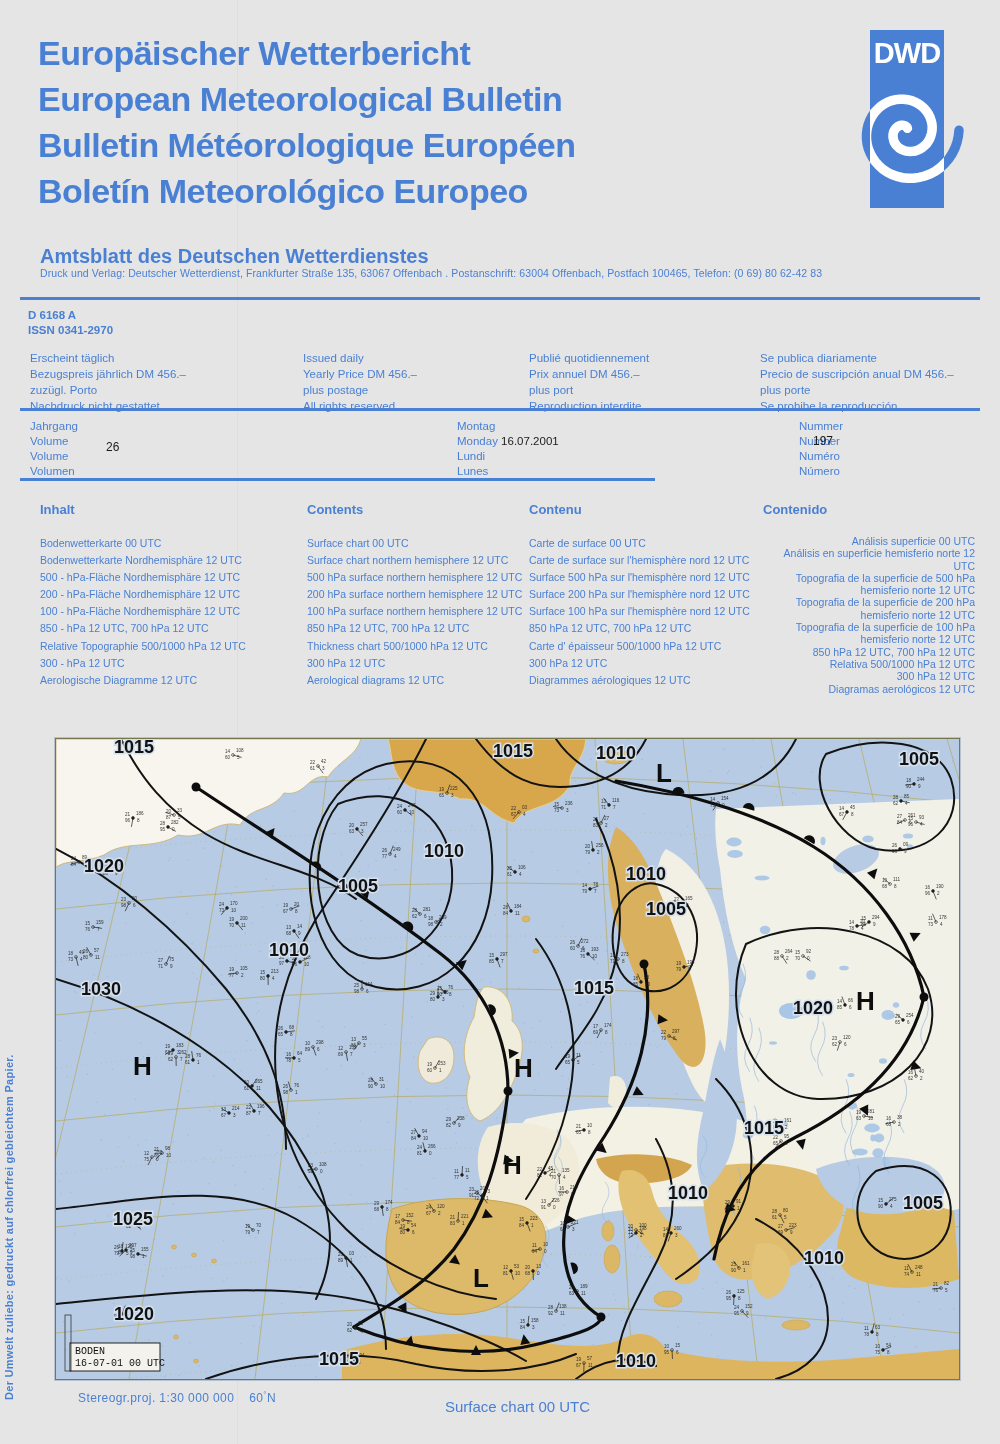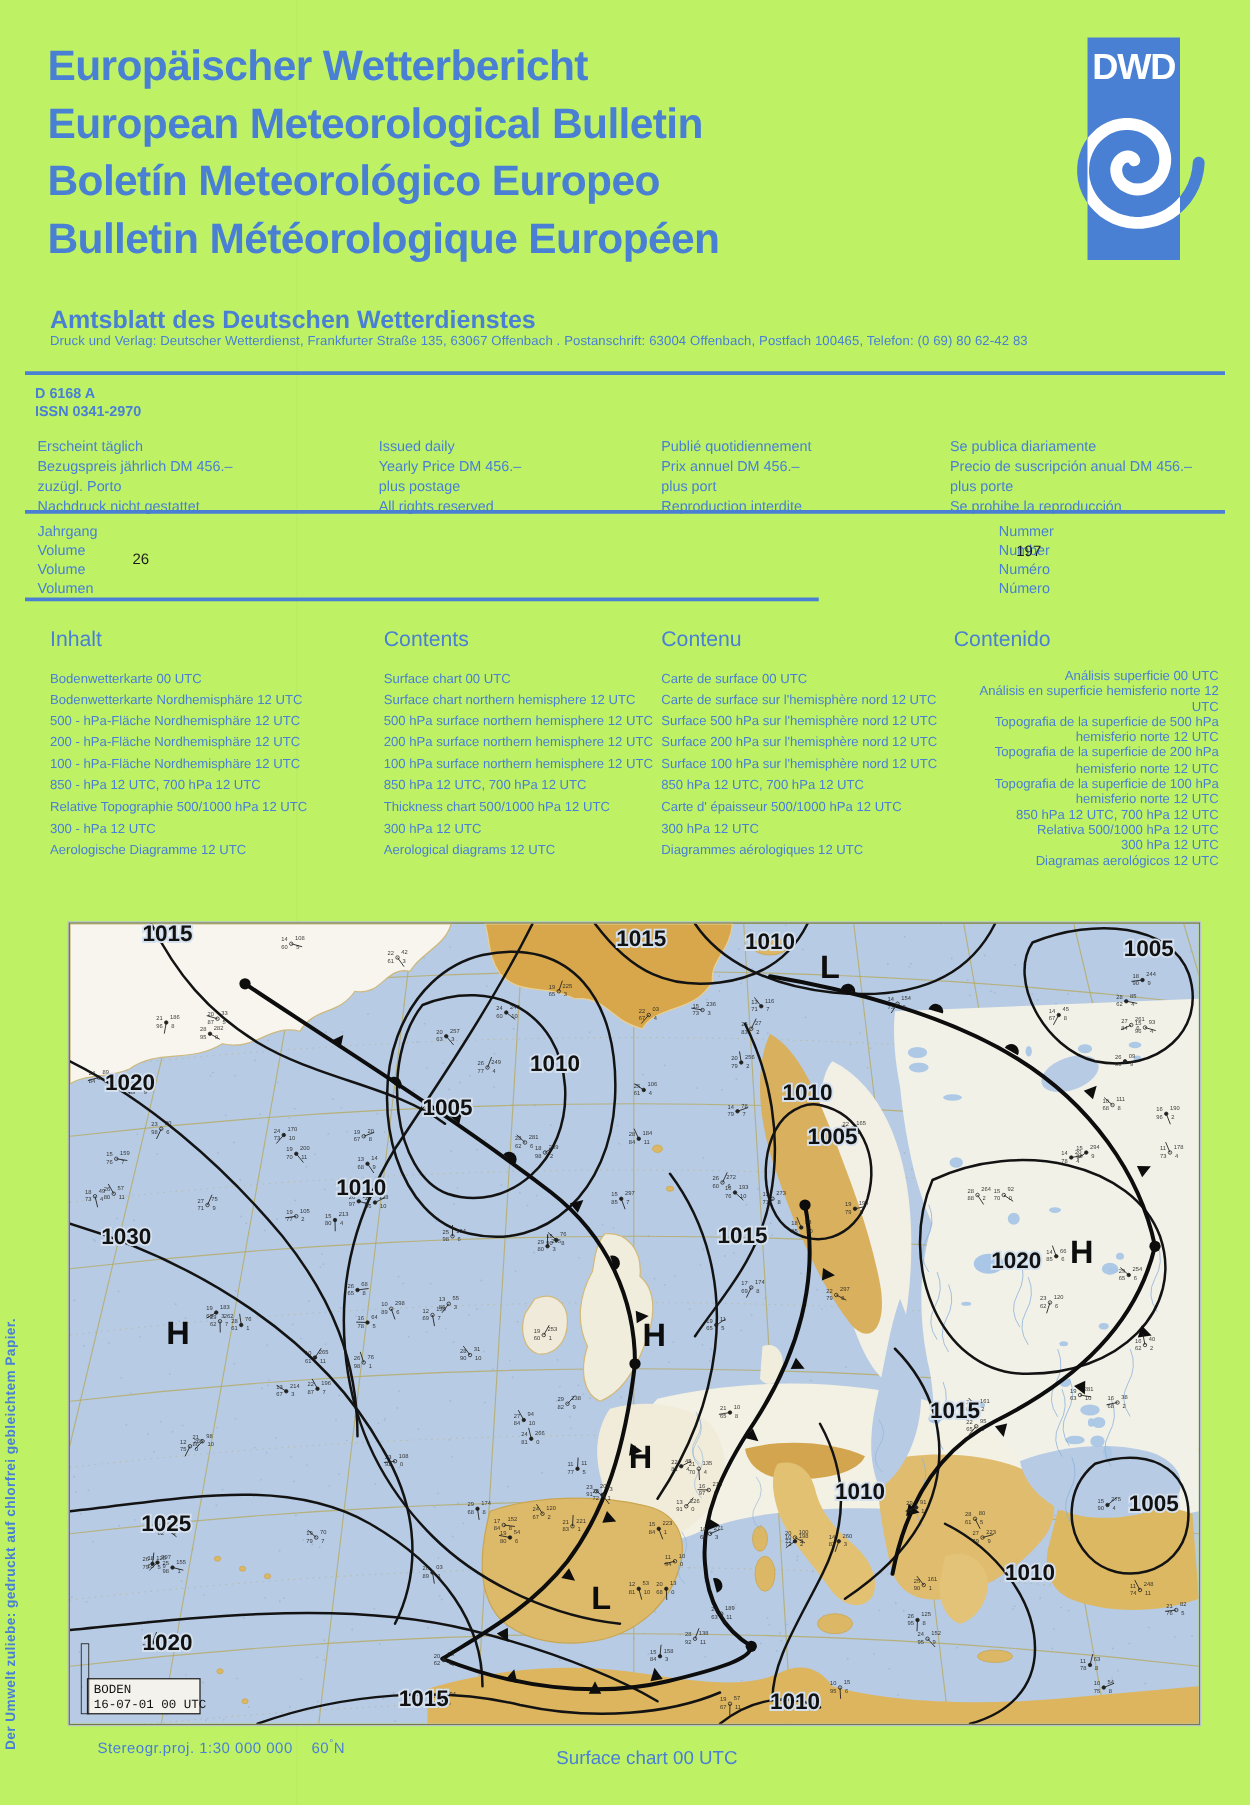--- a/index.html
+++ b/index.html
@@ -1,29 +1,29 @@
 <!DOCTYPE html>
 <html><head>
 <meta charset="utf-8">
 <style>
   html,body{margin:0;padding:0;background:#c8ccd4;}
-  #page{position:relative;width:1000px;height:1444px;background:#bef264;overflow:hidden;
+  #page{position:relative;width:1000px;height:1444px;background:#e5e5e5;overflow:hidden;
         font-family:"Liberation Sans","DejaVu Sans",sans-serif;}
   .abs{position:absolute;}
   .black{color:#1c1c1c;}
   .crease{position:absolute;top:0;left:237px;width:1px;height:100%;background:rgba(70,90,120,.05);}
   #titles div{font-weight:bold;font-size:34px;line-height:46px;letter-spacing:-.5px;color:#4a80d4;white-space:nowrap;}
   #amtsblatt{font-weight:bold;font-size:20px;color:#4a80d4;}
   #address{font-size:10.5px;color:#4a80d4;letter-spacing:.1px;white-space:nowrap;}
   .rule{position:absolute;background:#4a80d4;height:3px;}
   #docid{font-size:11.5px;font-weight:bold;color:#4a80d4;line-height:15px;}
   .issue-col{position:absolute;font-size:11.5px;line-height:16px;color:#4a80d4;white-space:nowrap;}
   .vol-col{position:absolute;font-size:11.5px;line-height:15px;color:#4a80d4;white-space:nowrap;}
   .vol-val{position:absolute;font-size:12px;color:#1c1c1c;}
-  .toc-head{position:absolute;font-size:17px;font-weight:normal;color:#4a80d4;}
+  .toc-head{position:absolute;font-size:13px;font-weight:bold;color:#4a80d4;}
   .toc-list{position:absolute;font-size:10.5px;line-height:17.1px;color:#4a80d4;white-space:nowrap;}
   .toc-list.wrap{white-space:normal;line-height:12.3px;}
   .toc-list div{margin:0;}
   .toc-list.wrap div{margin-bottom:0;}
   #eco{position:absolute;left:3px;top:1020px;height:380px;writing-mode:vertical-rl;transform:rotate(180deg);
        font-size:11px;font-weight:bold;color:#4a80d4;letter-spacing:.3px;}
   #map-frame{position:absolute;left:55px;top:738px;width:903px;height:640px;border:1px solid #77774f;
              box-shadow:0 0 0 1px #b9c2cc;}
   #map-footer-proj{position:absolute;left:78px;top:1390px;font-size:12px;color:#4a80d4;letter-spacing:.4px;}
   #map-footer-proj sup{font-size:8px;}
@@ -32,22 +32,22 @@
 </style>
 </head>
 <body>
 <div id="page">
 
 <div class="crease"></div>
 
 <div id="titles" class="abs" style="left:38px;top:30px;">
   <div>Europäischer Wetterbericht</div>
   <div>European Meteorological Bulletin</div>
+  <div>Bulletin Météorologique Européen</div>
   <div>Boletín Meteorológico Europeo</div>
-  <div>Bulletin Météorologique Européen</div>
 </div>
 
 <svg id="dwd-logo" width="130" height="200" viewBox="0 0 130 200">
   <defs>
         <clipPath id="logoClip">
           <rect x="30" y="10" width="74" height="178"></rect>
         </clipPath>
       </defs>
   <path id="spiralBlue" fill="none" stroke="#4a80d4" stroke-width="9.5" stroke-linecap="round" d="M67.4,108.3L67.1,107.6L66.7,107.0L66.1,106.5L65.3,106.0L64.5,105.6L63.6,105.3L62.6,105.2L61.5,105.2L60.4,105.4L59.2,105.8L58.1,106.4L57.1,107.1L56.1,108.0L55.2,109.1L54.4,110.3L53.7,111.7L53.3,113.3L53.0,114.9L53.0,116.6L53.2,118.3L53.6,120.1L54.2,121.9L55.2,123.6L56.3,125.2L57.7,126.7L59.3,128.1L61.2,129.3L63.2,130.2L65.4,131.0L67.7,131.4L70.1,131.6L72.6,131.4L75.1,131.0L77.6,130.2L80.0,129.0L82.3,127.6L84.5,125.8L86.5,123.8L88.2,121.5L89.7,118.9L90.8,116.1L91.6,113.1L92.1,110.0L92.2,106.8L91.9,103.5L91.1,100.3L90.0,97.1L88.4,94.0L86.5,91.1L84.1,88.3L81.4,85.9L78.4,83.8L75.1,82.0L71.5,80.6L67.7,79.7L63.8,79.2L59.8,79.2L55.8,79.6L51.8,80.6L47.8,82.1L44.1,84.1L40.5,86.6L37.3,89.5L34.3,92.8L31.8,96.5L29.7,100.6L28.1,104.9L27.0,109.5L26.5,114.2L26.5,119.0L27.1,123.8L28.3,128.6L30.2,133.3L32.6,137.7L35.5,141.9L39.0,145.7L42.9,149.2L47.3,152.1L52.1,154.6L57.2,156.4L62.5,157.7L68.1,158.3L73.7,158.2L79.3,157.4L84.8,156.0L90.2,153.9L95.4,151.1L100.2,147.7L104.6,143.6L108.6,139.1L112.0,134.0L114.8,128.5L116.9,122.7L118.3,116.5L119.0,110.2"></path>
   <rect x="30" y="10" width="74" height="178" fill="#4a80d4"></rect>
@@ -92,20 +92,26 @@
 
 <div class="rule" style="left:20px;top:408px;width:960px;"></div>
 
 <div class="vol-col" style="left:30px;top:419px;">
       <div>Jahrgang</div>
       <div>Volume</div>
       <div>Volume</div>
       <div>Volumen</div>
     </div>
 <div class="vol-val" style="left:106px;top:440px;">26</div>
+<div class="vol-col" style="left:457px;top:419px;">
+      <div>Montag</div>
+      <div>Monday<span class="black"> 16.07.2001</span></div>
+      <div>Lundi</div>
+      <div>Lunes</div>
+    </div>
 <div class="vol-col" style="left:762px;top:419px;margin-left:37px;">
       <div>Nummer</div>
       <div>Number</div>
       <div>Numéro</div>
       <div>Número</div>
     </div>
 <div class="vol-val" style="left:813px;top:434px;">197</div>
 
 <div class="rule" style="left:20px;top:478px;width:635px;"></div>
 

